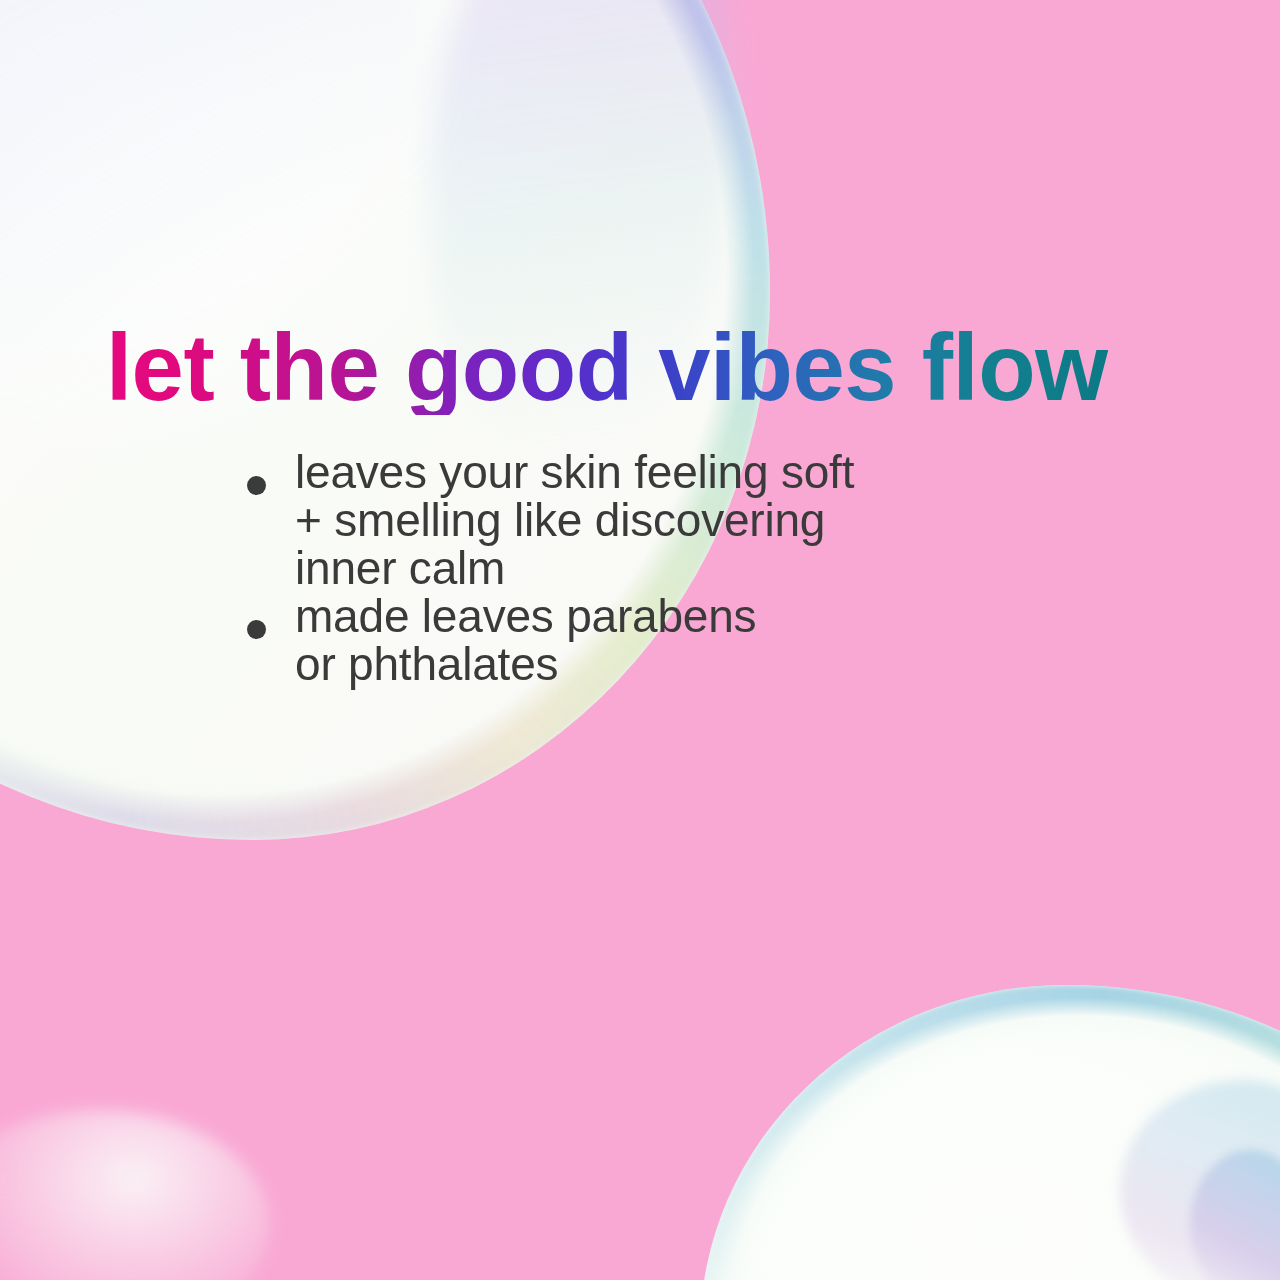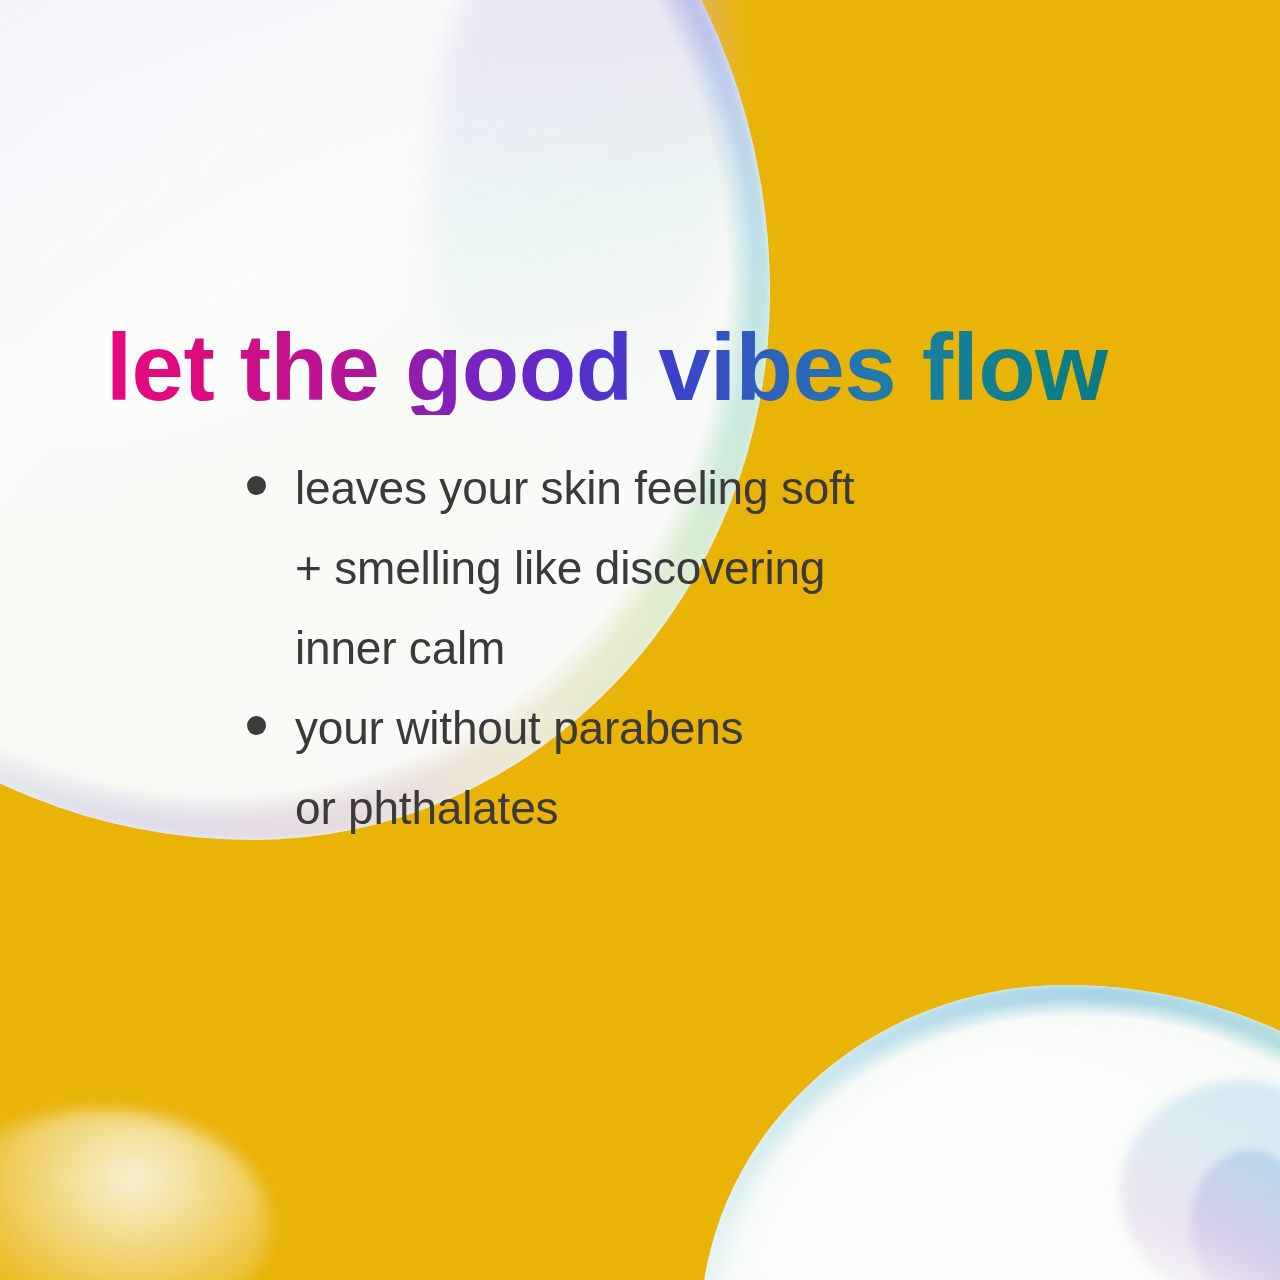--- a/index.html
+++ b/index.html
@@ -11,21 +11,21 @@
     height: 1280px;
     background: #ffffff;
     font-family: "Liberation Sans", sans-serif;
     overflow: hidden;
   }
 
   #canvas {
     position: relative;
     width: 1280px;
     height: 1280px;
-    background: #eab308;
+    background: #f9a8d4;
     overflow: hidden;
   }
 
   
   .bubble-layer {
     position: absolute;
     inset: 0;
     pointer-events: none;
   }
 
@@ -214,21 +214,21 @@
     height: 19px;
     border-radius: 50%;
     background: #3b3b3b;
   }
 
   .bullet-text {
     display: block;
     margin-left: 55px;
     font-size: 46px;
     font-weight: 500;
-    line-height: 80px;
+    line-height: 48px;
     color: #3a3a3a;
     letter-spacing: -0.2px;
     white-space: pre-line;
   }
 </style>
 </head>
 <body>
 
 <div id="canvas">
 
@@ -254,20 +254,20 @@
 
       <div class="bullet-item">
         <span class="bullet-dot"></span>
         <span class="bullet-text">leaves your skin feeling soft
 + smelling like discovering
 inner calm</span>
       </div>
 
       <div class="bullet-item">
         <span class="bullet-dot"></span>
-        <span class="bullet-text">your without parabens
+        <span class="bullet-text">made leaves parabens
 or phthalates</span>
       </div>
 
 
     </div>
   </div>
 </div>
 
 </body></html>

